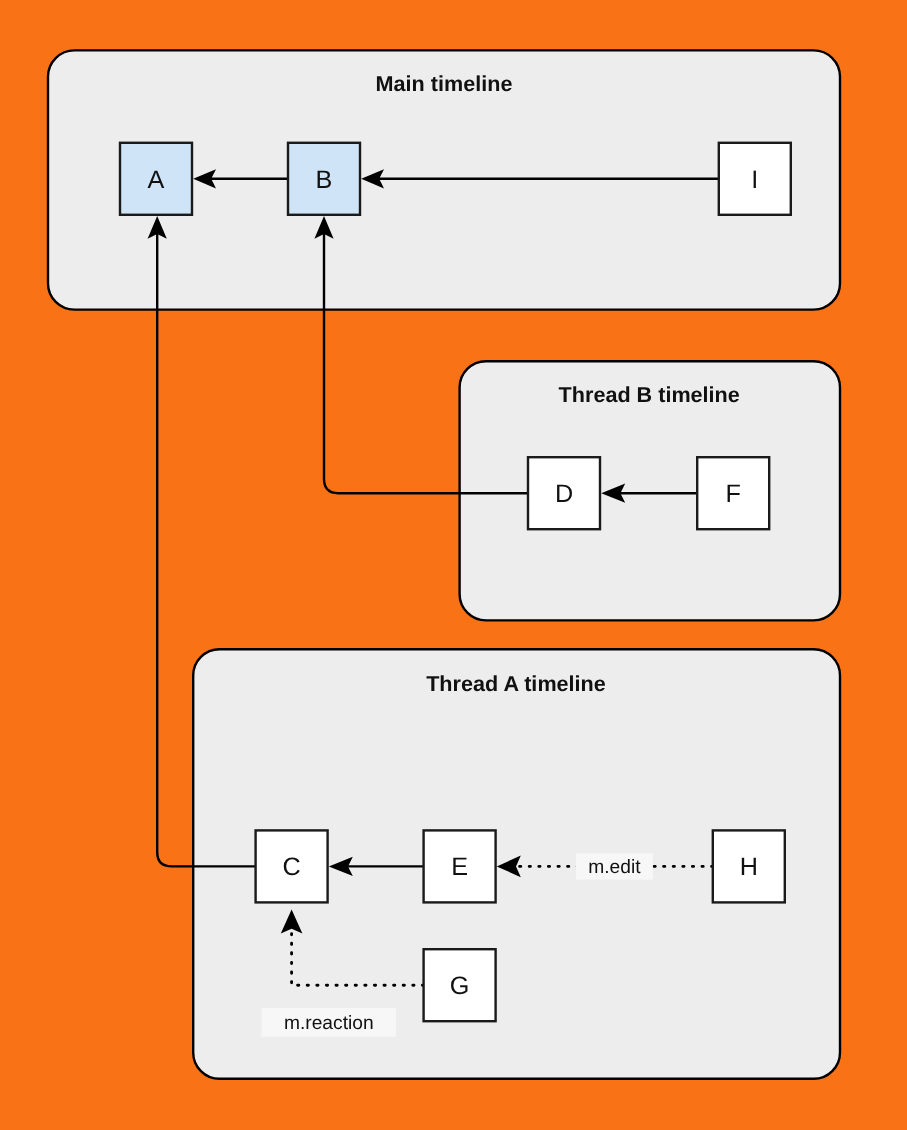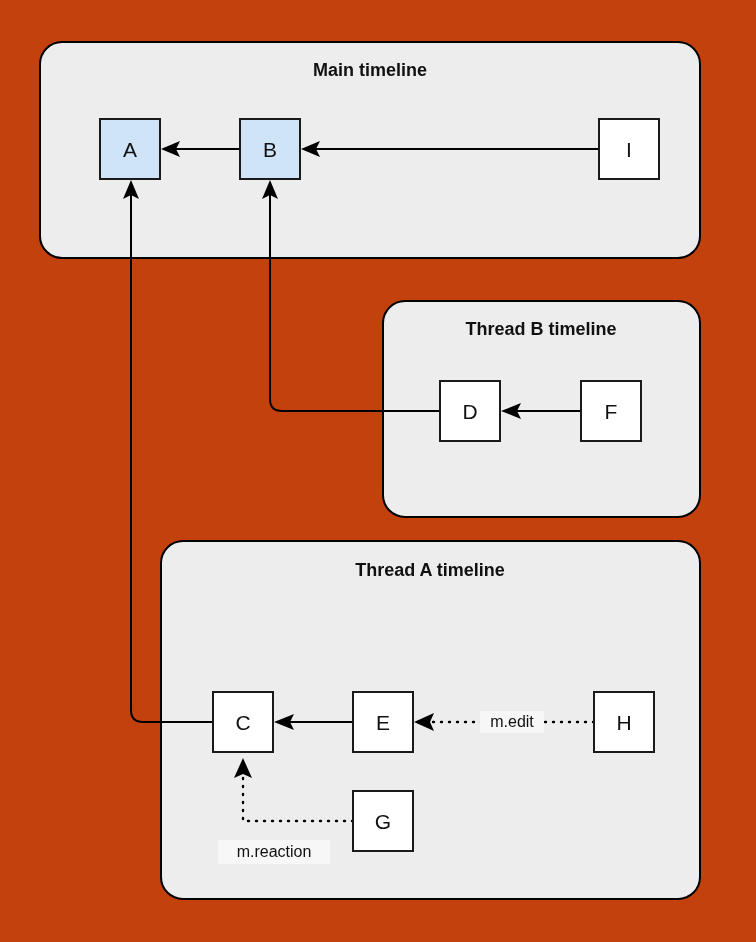--- a/index.html
+++ b/index.html
@@ -7,21 +7,21 @@
     padding: 0;
     background: #ffffff;
   }
   body {
     font-family: "Liberation Sans", sans-serif;
   }
   #stage {
     position: relative;
     width: 756px;
     height: 942px;
-    background: #c2410c;
+    background: #f97316;
     overflow: hidden;
   }
   #diagram-svg {
     position: absolute;
     left: 0;
     top: 0;
     width: 756px;
     height: 942px;
   }
   .group-box {

